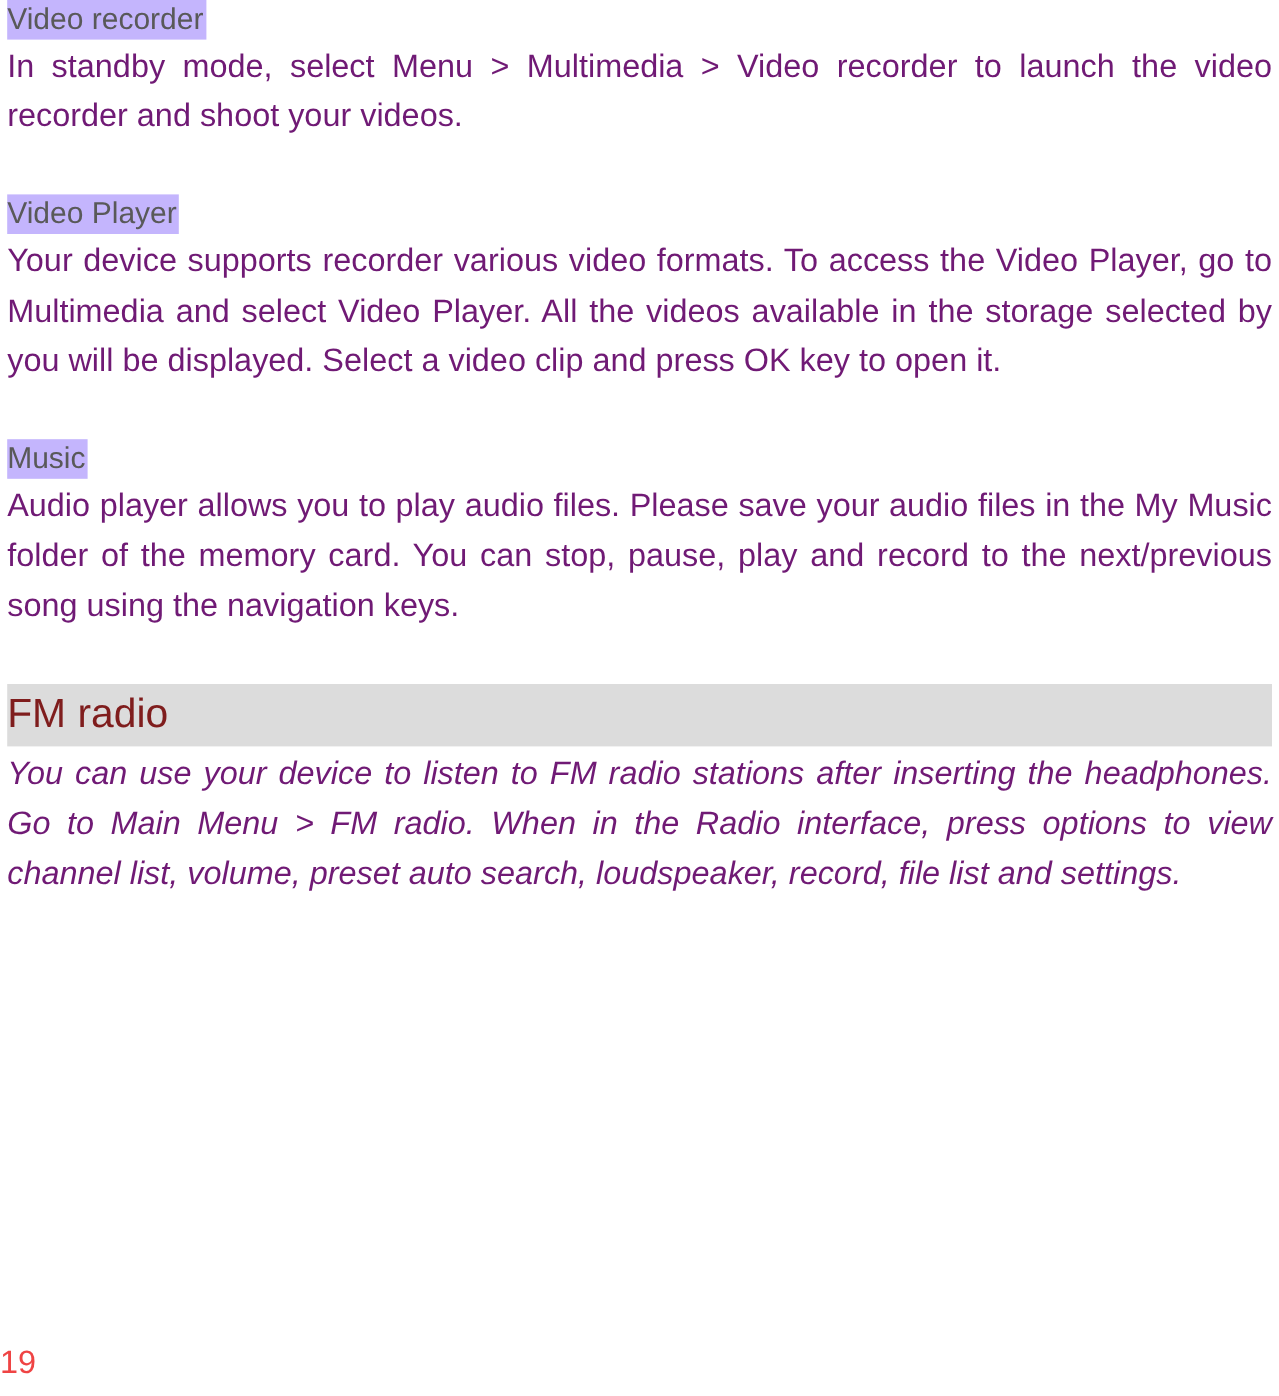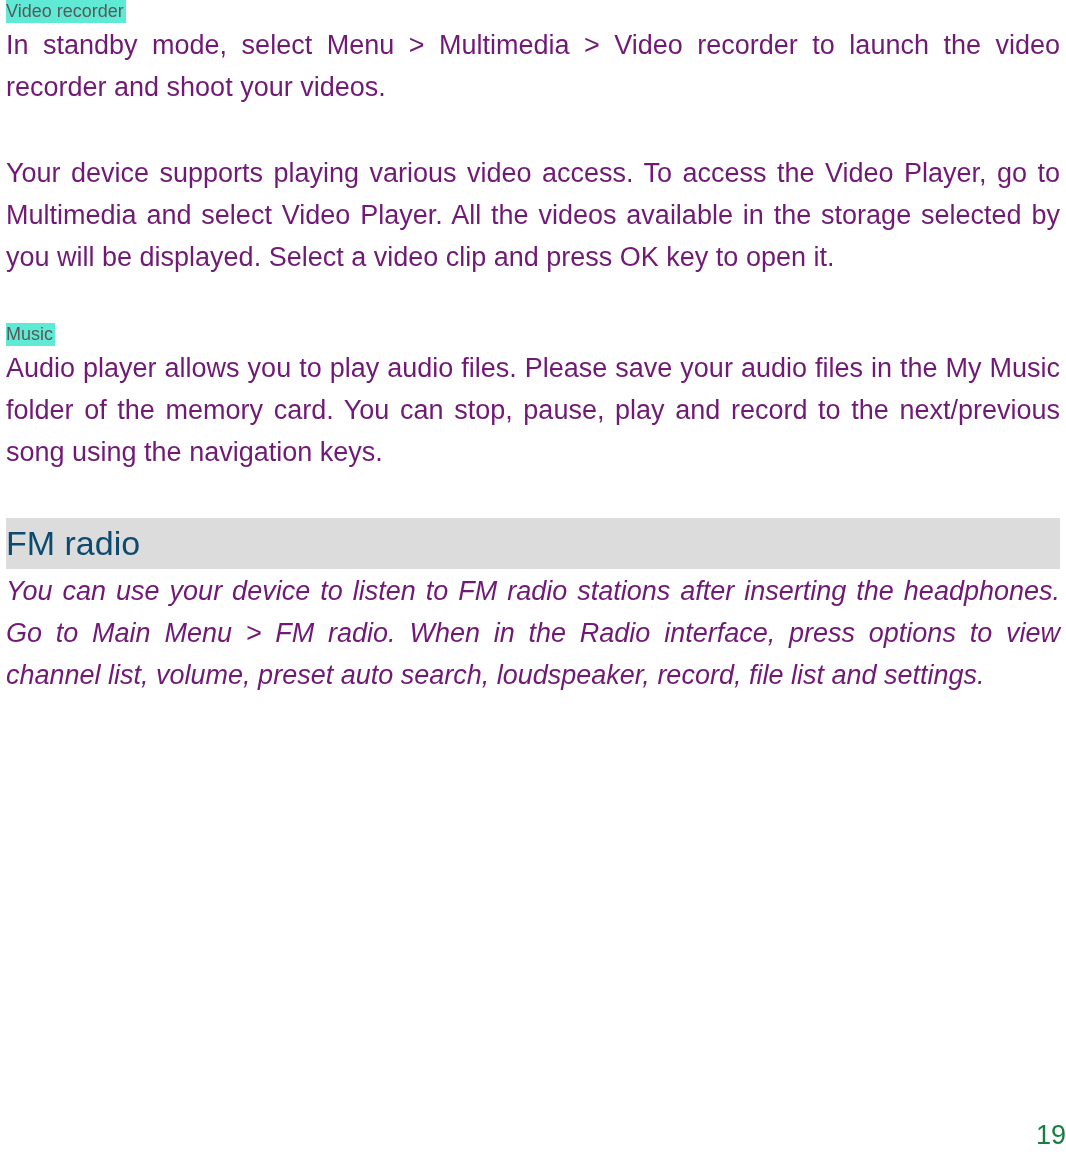--- a/index.html
+++ b/index.html
@@ -11,33 +11,33 @@
       width: 1066px;
       height: 1163px;
       font-family: Verdana, Geneva, sans-serif;
       color: #595959;
       background: #ffffff;
       padding: 0 6px;
       position: relative;
     }
     .section-heading-small {
       display: inline-block;
-      background-color: #5eead4;
-      font-size: 18px;
+      background-color: #c4b5fd;
+      font-size: 25px;
       font-weight: normal;
       color: #595959;
       line-height: 1.3;
       padding: 0 2px 0 0;
     }
     .section-heading-large {
       display: block;
       background-color: #dcdcdc;
       font-size: 34px;
       font-weight: normal;
-      color: #0c4a6e;
+      color: #7f1d1d;
       line-height: 1.4;
       width: 100%;
       padding: 2px 0;
       margin-top: 44px;
     }
     .body-text {
       font-size: 27px;
       color: #701a75;
       line-height: 1.55;
       text-align: justify;
@@ -52,36 +52,37 @@
       margin-bottom: 44px;
     }
     .section:first-child {
       margin-top: 0;
     }
     .page-number {
       position: absolute;
       bottom: 12px;
       left: 0;
       width: 100%;
-      text-align: right;
+      text-align: left;
       font-size: 27px;
-      color: #15803d;
+      color: #ef4444;
       font-family: Verdana, Geneva, sans-serif;
     }
   </style>
 </head>
 <body>
 
 <div class="section">
   <span class="section-heading-small">Video recorder</span>
   <p class="body-text">In standby mode, select Menu &gt; Multimedia &gt; Video recorder to launch the video recorder and shoot your videos.</p>
 </div>
 
 <div class="section">
-  <p class="body-text">Your device supports playing various video access. To access the Video Player, go to Multimedia and select Video Player. All the videos available in the storage selected by you will be displayed.  Select a video clip and press OK key to open it.</p>
+  <span class="section-heading-small">Video Player</span>
+  <p class="body-text">Your device supports recorder various video formats. To access the Video Player, go to Multimedia and select Video Player. All the videos available in the storage selected by you will be displayed.  Select a video clip and press OK key to open it.</p>
 </div>
 
 <div class="section">
   <span class="section-heading-small">Music</span>
   <p class="body-text">Audio player allows you to play audio files. Please save your audio files in the My Music folder of the memory card. You can stop, pause, play and record to the next/previous song using the navigation keys.</p>
 </div>
 
 <div class="section-heading-large">FM radio</div>
 <p class="body-text last">You can use your device to listen to FM radio stations after inserting the headphones. Go to Main Menu &gt;  FM radio. When in the Radio interface, press options to view channel list, volume, preset auto search, loudspeaker, record, file list and settings.</p>
 

